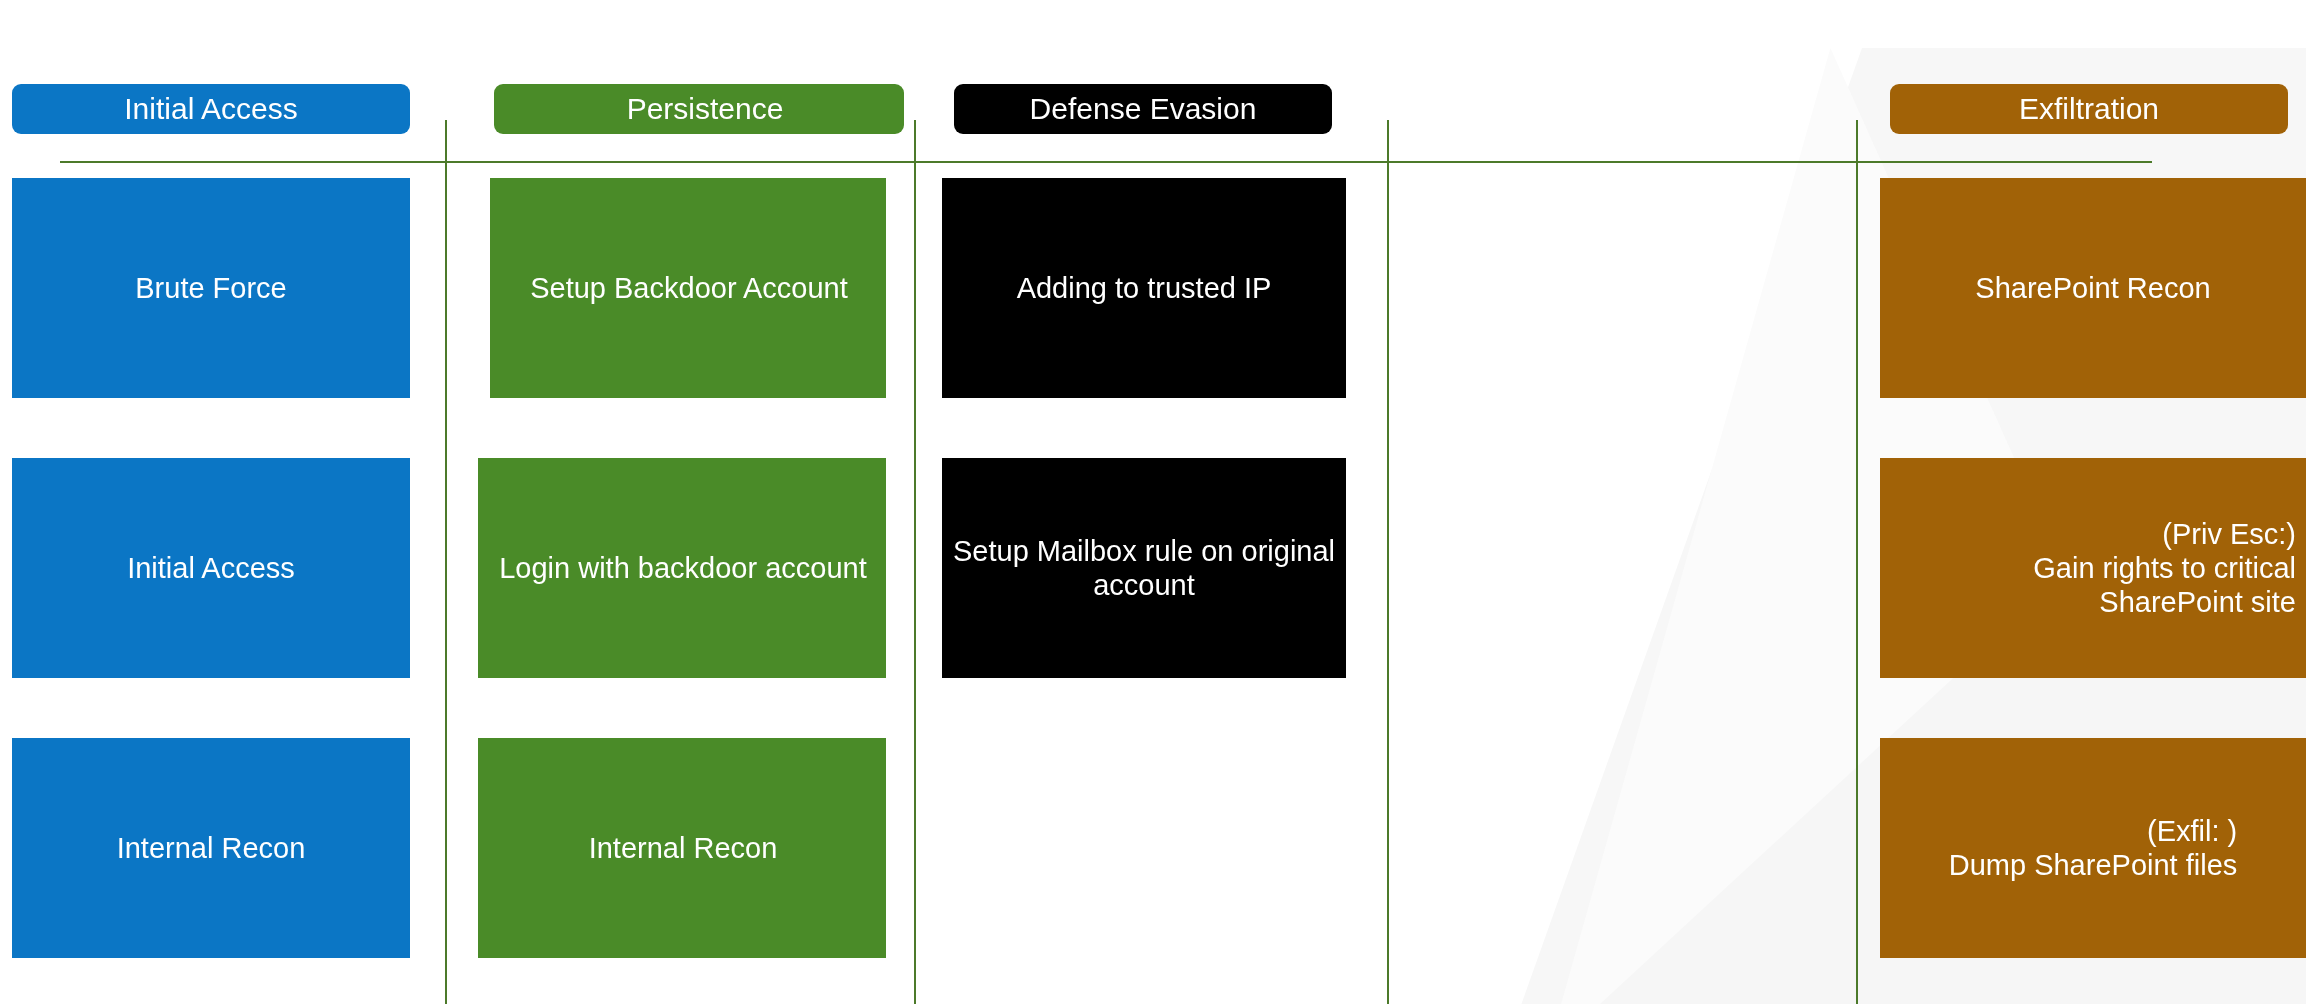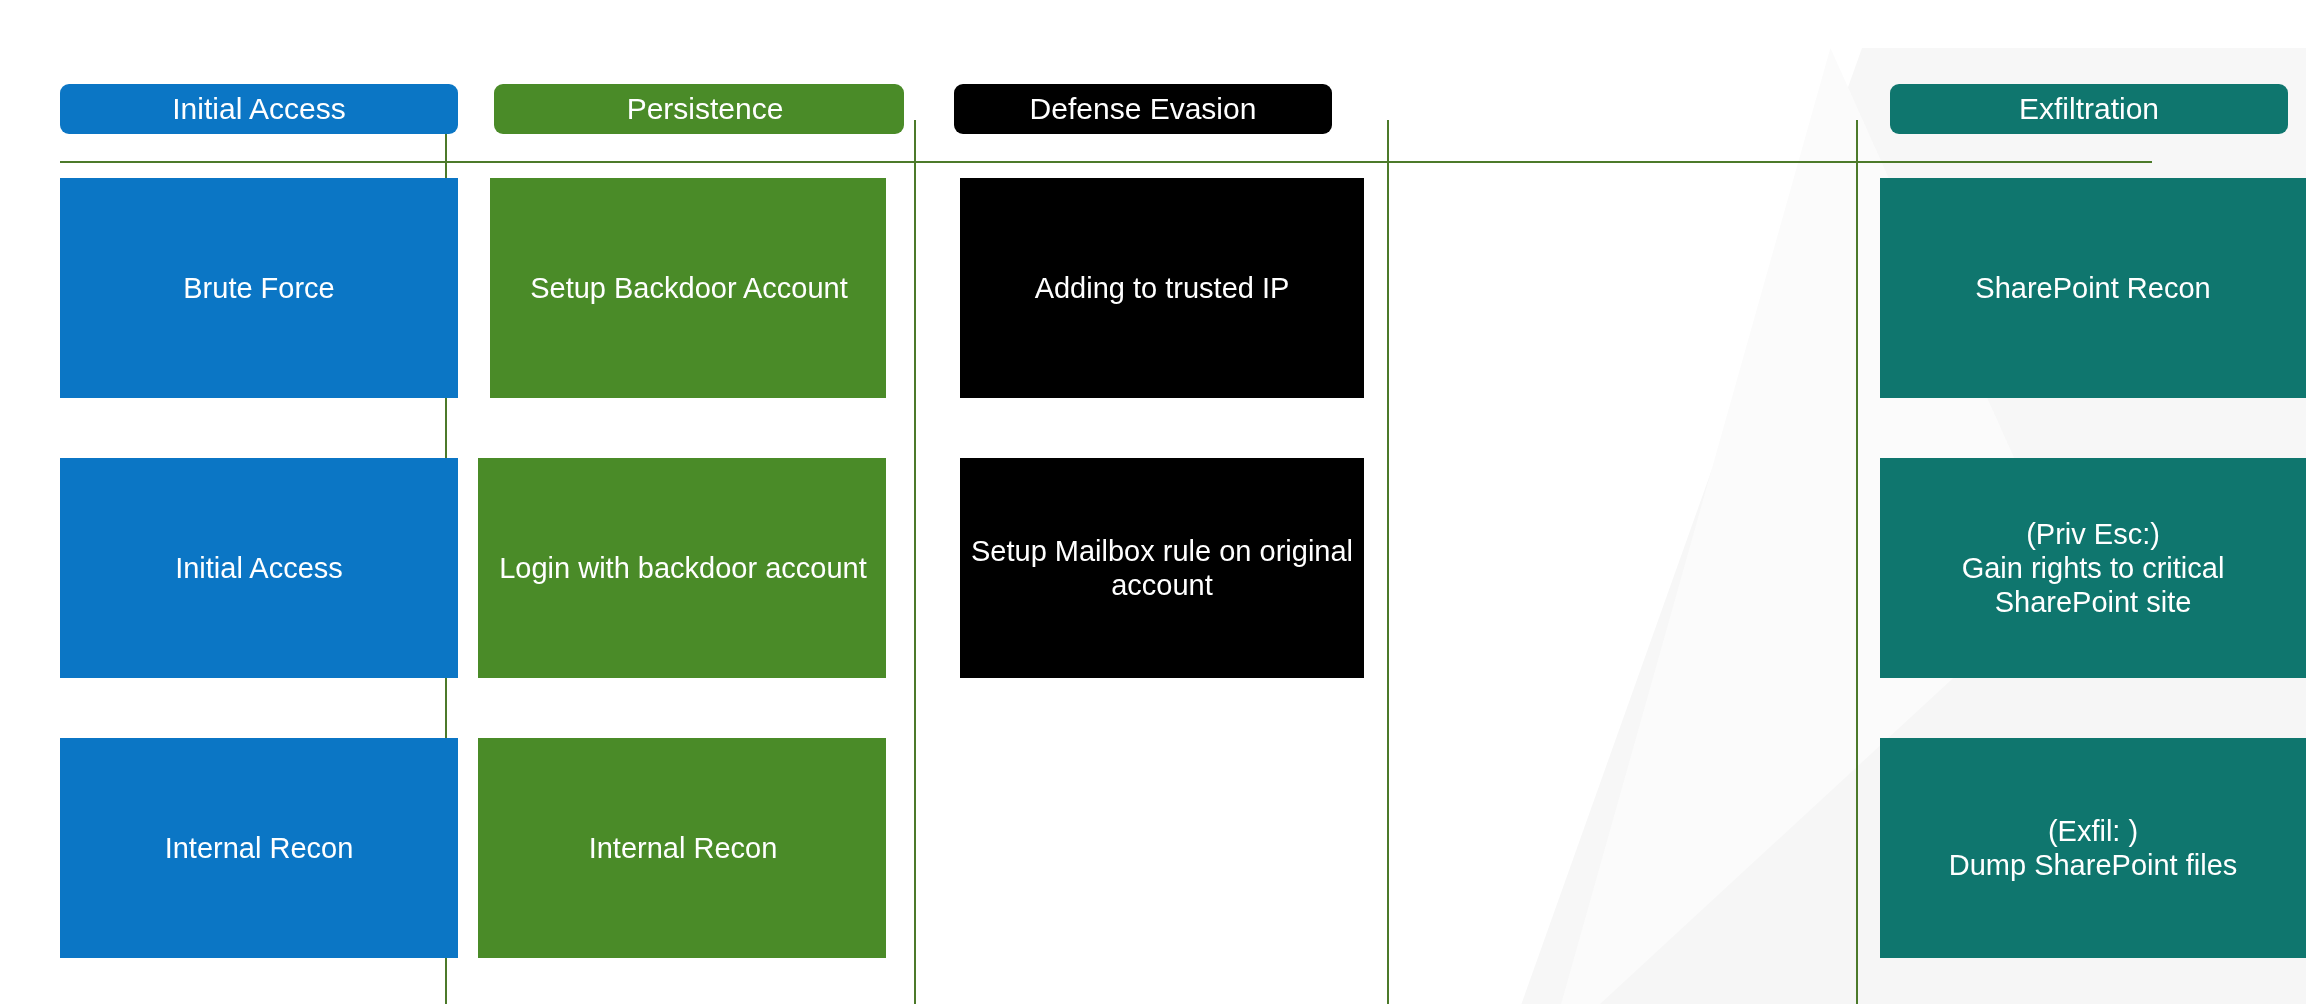--- a/index.html
+++ b/index.html
@@ -127,50 +127,50 @@
     padding: 6px 10px;
     box-sizing: border-box;
   }
 
   
   .r1 { top: 0px;   height: 220px; }
   .r2 { top: 280px; height: 220px; }
   .r3 { top: 560px; height: 220px; }
 
   
-  #col-initial-access   { left: 0px; padding-left: 48px;    }
+  #col-initial-access   { left: 0px;    }
   #col-persistence      { left: 470px;  }
   #col-defense-evasion  { left: 940px;  }
   #col-collection       { left: 1410px; }
   #col-exfiltration     { left: 1880px; }
 
   #col-initial-access  .col-head { width: 398px; margin-left: 12px; }
   #col-persistence     .col-head { width: 398px; margin-left: 24px; }
   #col-defense-evasion .col-head { width: 378px; margin-left: 14px; }
   #col-collection      .col-head { width: 398px; margin-left: 12px; }
   #col-exfiltration    .col-head { width: 398px; margin-left: 10px; }
 
   
   #col-initial-access .cell { left: 12px;  width: 398px; }
   
   #col-persistence .cell    { left: 8px;   width: 408px; }
   #col-persistence .r1      { left: 20px;  width: 396px; }
   
-  #col-defense-evasion .cell{ left: 2px;   width: 404px; margin-left: 18px; }
+  #col-defense-evasion .cell{ left: 2px;   width: 404px; }
   
   #col-collection .cell     { left: 4px;   width: 398px; }
   
   #col-exfiltration .cell   { left: 0px;   width: 426px; }
 
   
   .sw-blue      { background: #0b76c5; }
   .sw-dgreen    { background: #4a8b28; padding-left: 12px; }
   .sw-black     { background: #000000; }
   .sw-lgreen    { background: #8bcd51; }
-  .sw-red       { background: #0f766e; }
+  .sw-red       { background: #a16207; text-align: right; }
 </style>
 </head>
 <body>
 
 <div id="slide">
 
   <div class="bg-layer">
     <div class="wm wm-a"></div>
     <div class="wm wm-b"></div>
     <div class="wm wm-c"></div>

